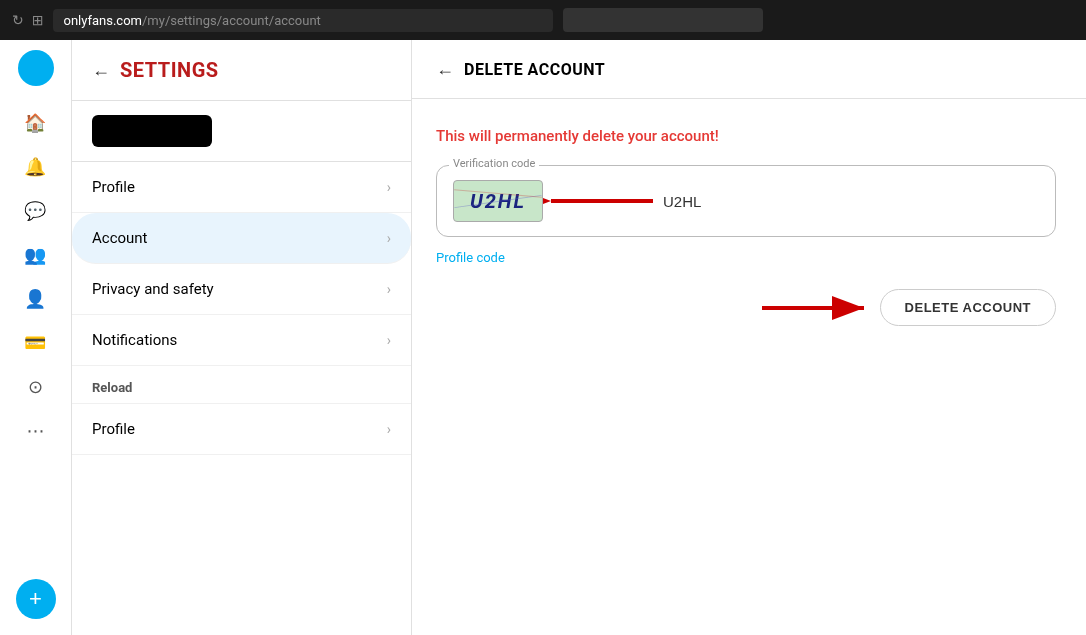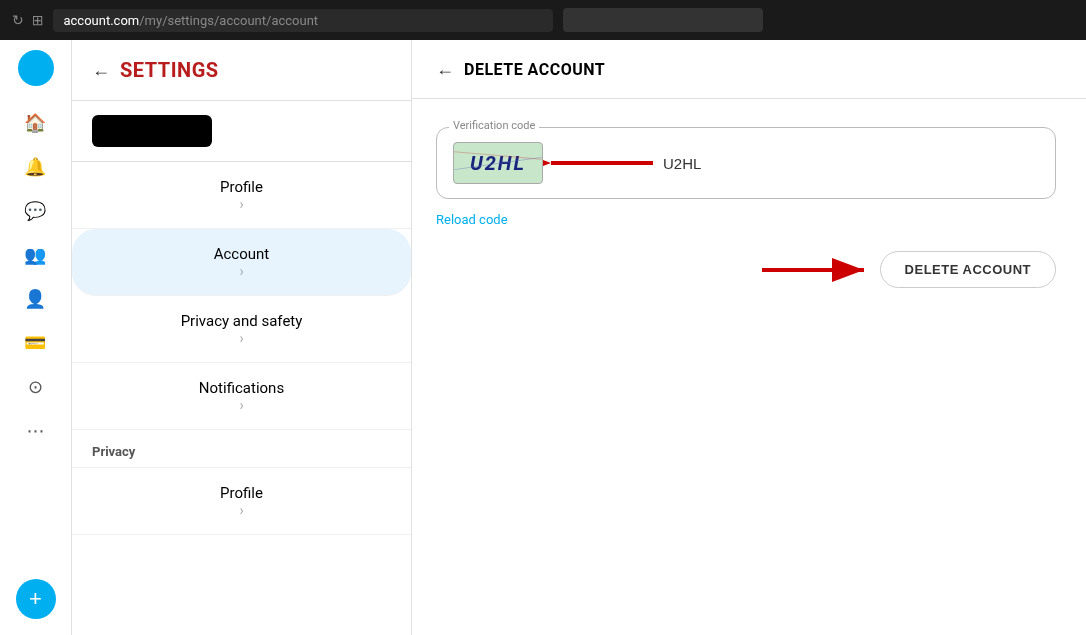--- a/index.html
+++ b/index.html
@@ -136,21 +136,20 @@
     }
     .settings-menu-item {
       display: flex;
       align-items: center;
       justify-content: space-between;
       padding: 16px 20px;
       cursor: pointer;
       border-bottom: 1px solid #f0f0f0;
       font-size: 15px;
       color: #000;
-      flex-direction: column;
     }
     .settings-menu-item.active { background: #e8f4fd; border-radius: 24px; }
     .settings-menu-item .chevron {
       color: #aaa;
       font-size: 14px;
     }
     .settings-section-label {
       padding: 14px 20px 8px;
       font-size: 13px;
       font-weight: 700;
@@ -296,21 +295,21 @@
   </style>
 </head>
 <body>
 
 <div class="browser-bar">
   <div class="browser-bar-icons">
     <span class="browser-icon">↻</span>
     <span class="browser-icon">⊞</span>
   </div>
   <div class="address-bar">
-    <span class="url-host">account.com</span><span class="url-path">/my/settings/account/account</span>
+    <span class="url-host">onlyfans.com</span><span class="url-path">/my/settings/account/account</span>
   </div>
   <div class="search-bar-right"></div>
 </div>
 
 <div class="app-layout">
 
   <div class="icon-sidebar">
     <div class="avatar-dot"></div>
     <div class="sidebar-icon">🏠</div>
     <div class="sidebar-icon">🔔</div>
@@ -340,33 +339,34 @@
       <span class="chevron">›</span>
     </div>
     <div class="settings-menu-item">
       <span>Privacy and safety</span>
       <span class="chevron">›</span>
     </div>
     <div class="settings-menu-item">
       <span>Notifications</span>
       <span class="chevron">›</span>
     </div>
-    <div class="settings-section-label">Privacy</div>
+    <div class="settings-section-label">Reload</div>
     <div class="settings-menu-item">
       <span>Profile</span>
       <span class="chevron">›</span>
     </div>
   </div>
 
   <div class="main-content">
     <div class="main-header">
       <span class="back-arrow">←</span>
       <h2>DELETE ACCOUNT</h2>
     </div>
     <div class="main-body">
+      <p class="warning-text">This will permanently delete your account!</p>
 
       
       <div class="verification-wrapper">
         <span class="verification-label">Verification code</span>
         <div class="verification-row">
           <div class="captcha-image">
             <span>U2HL</span>
           </div>
 
           <svg width="120" height="36" viewBox="0 0 120 36" style="display:inline-block;vertical-align:middle;">
@@ -374,21 +374,21 @@
               <marker id="arrowhead-left" markerWidth="8" markerHeight="6" refX="0" refY="3" orient="auto">
                 <polygon points="8 0, 0 3, 8 6" fill="#cc0000"></polygon>
               </marker>
             </defs>
             <line x1="110" y1="18" x2="8" y2="18" stroke="#cc0000" stroke-width="4" marker-end="url(#arrowhead-left)"></line>
           </svg>
           <input class="captcha-input" type="text" value="U2HL" style="">
         </div>
       </div>
 
-      <a class="reload-link">Reload code</a>
+      <a class="reload-link">Profile code</a>
 
       
       <div class="delete-btn-row">
 
         <svg width="120" height="36" viewBox="0 0 120 36" style="margin-right:8px;">
           <defs>
             <marker id="arrowhead-right" markerWidth="8" markerHeight="6" refX="8" refY="3" orient="auto">
               <polygon points="0 0, 8 3, 0 6" fill="#cc0000"></polygon>
             </marker>
           </defs>

